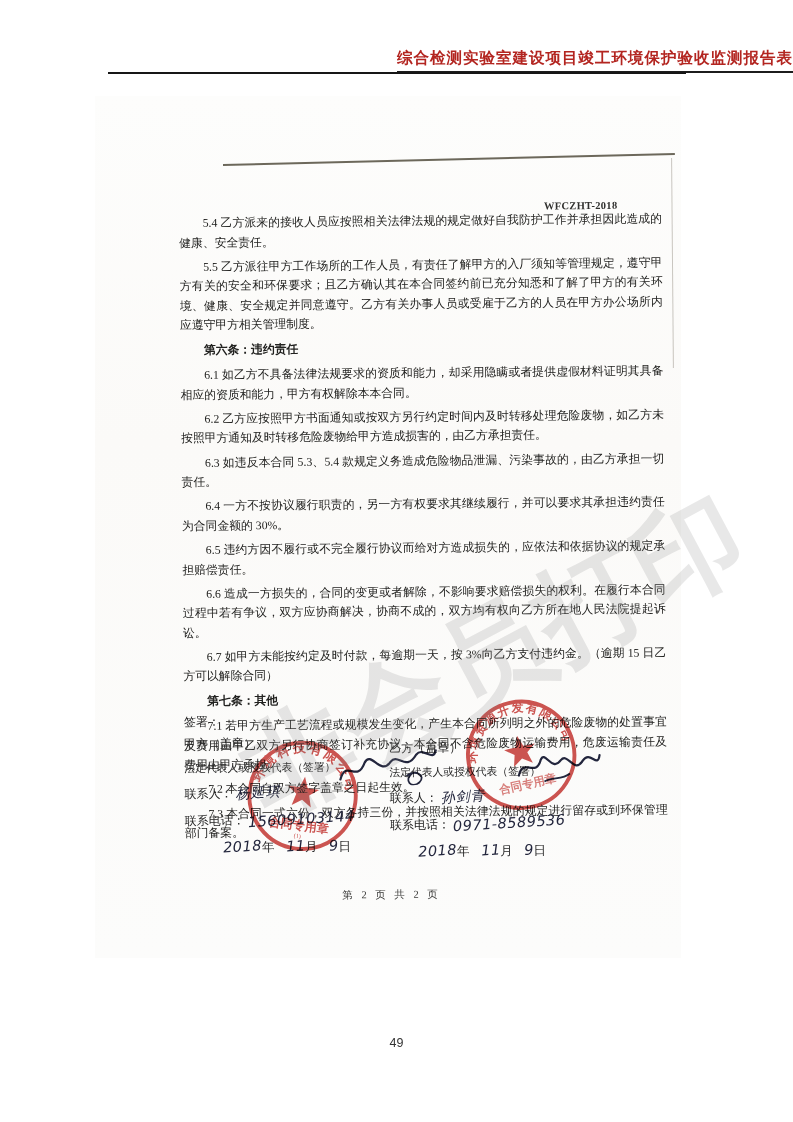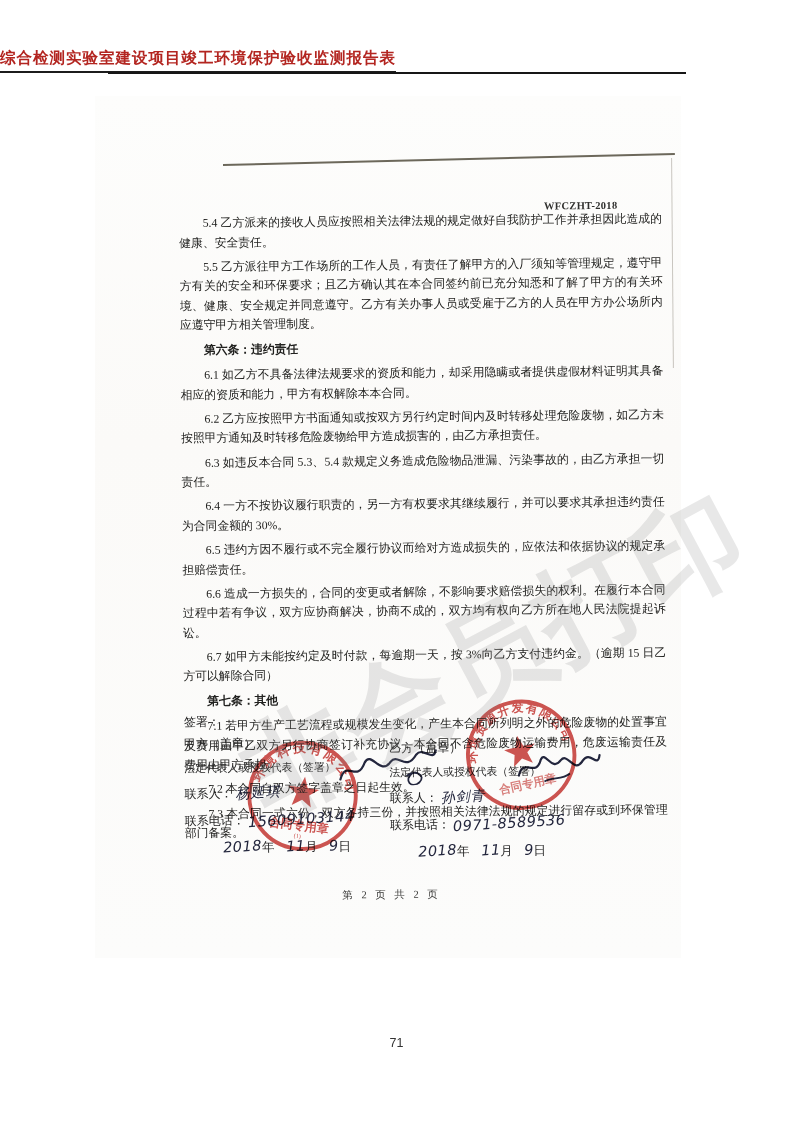--- a/index.html
+++ b/index.html
@@ -8,21 +8,21 @@
     position: relative;
     width: 793px; height: 1122px;
     background: #ffffff;
     font-family: "Liberation Serif", "DejaVu Serif", serif;
     overflow: hidden;
   }
 
   
   .report-header {
     position: absolute; top: 48px; left: 0; right: 0;
-    text-align: left;
+    text-align: right;
   }
   .report-header .title {
     display: inline-block;
     font-family: "Liberation Serif", "DejaVu Serif", serif;
     font-weight: bold;
     font-size: 15.5px;
     letter-spacing: 1px;
     color: #b32520;
     border-bottom: 2px solid #1c1c1c;
     padding-bottom: 2px;
@@ -230,13 +230,13 @@
       <path d="M5,26 C10,8 22,30 28,12 C33,2 38,26 48,14 C56,6 60,30 70,16 C78,6 84,26 87,12" fill="none" stroke="#23263d" stroke-width="2.2" stroke-linecap="round"></path>
       <path d="M30,34 c8,-4 18,0 26,-6" fill="none" stroke="#23263d" stroke-width="1.8"></path>
     </svg>
 
     <div class="scan-footer">第 2 页 共 2 页</div>
   </div>
 
   <div class="watermark">非会员打印</div>
 </div>
 
-<div class="page-number">71</div>
+<div class="page-number">49</div>
 
 </body></html>

